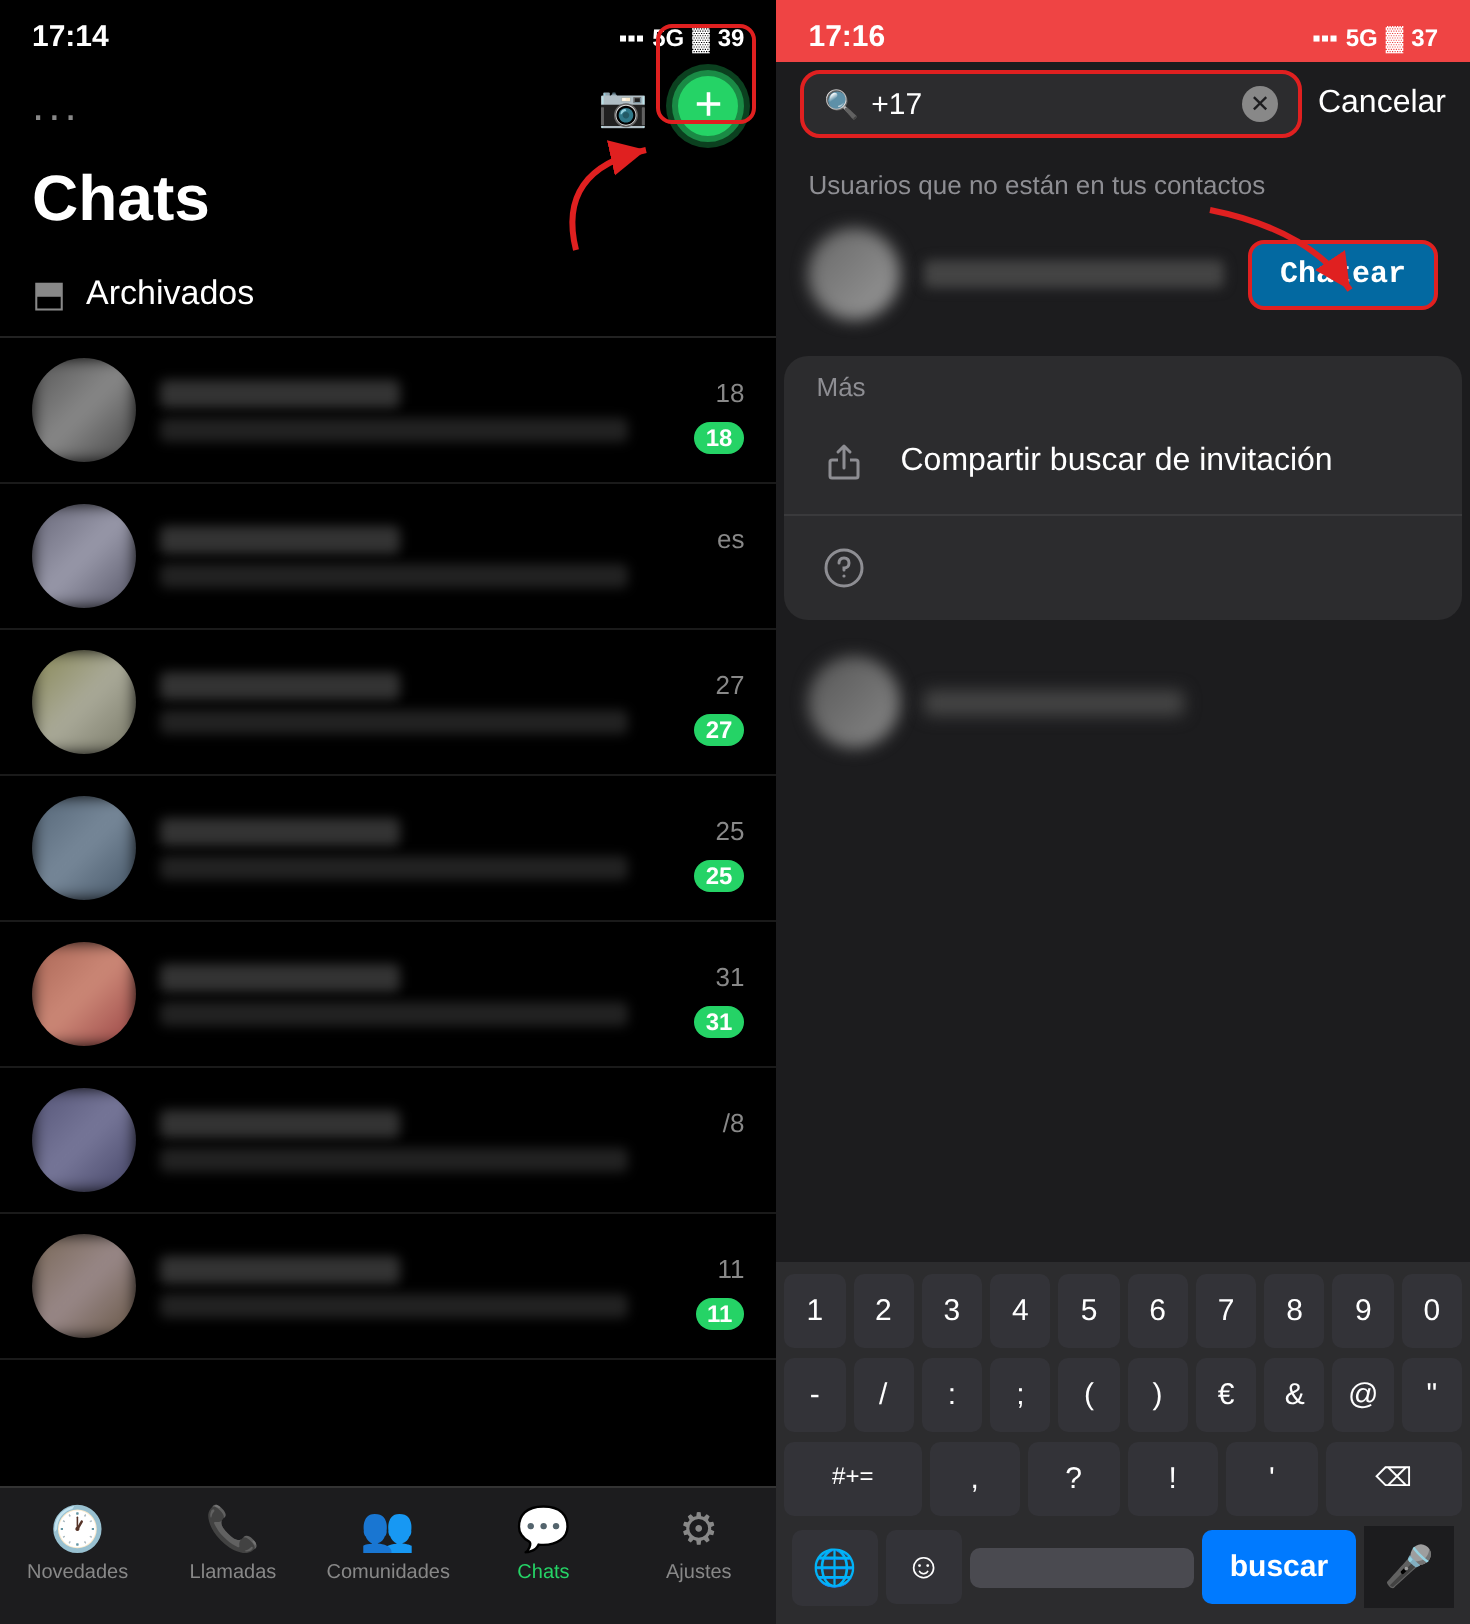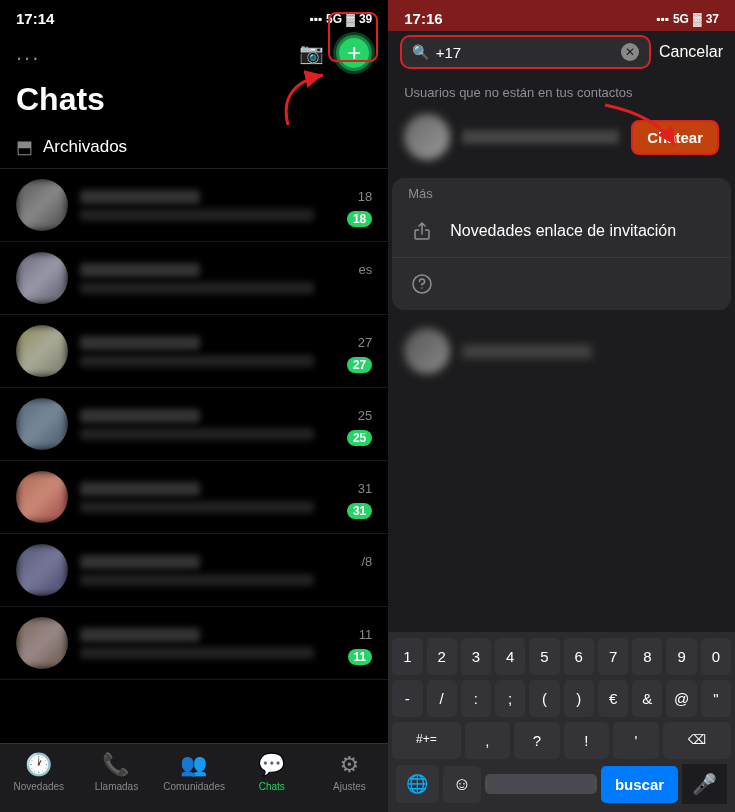--- a/index.html
+++ b/index.html
@@ -240,21 +240,21 @@
     }
 
     .status-bar-right {
       display: flex;
       justify-content: space-between;
       align-items: center;
       padding: 10px 16px 4px;
       color: #fff;
       font-size: 15px;
       font-weight: 600;
-      background: #7f1d1d;
+      background: #ef4444;
     }
 
     .search-bar-row {
       display: flex;
       align-items: center;
       padding: 4px 12px 8px;
       gap: 8px;
       background: #1c1c1e;
     }
 
@@ -328,28 +328,29 @@
     .contact-name {
       flex: 1;
       background: #444;
       height: 14px;
       border-radius: 3px;
       width: 100px;
       filter: blur(3px);
     }
 
     .chatear-btn {
-      background: #c2410c;
+      background: #0369a1;
       color: #fff;
       font-size: 15px;
       font-weight: 600;
       padding: 7px 14px;
       border-radius: 8px;
       cursor: pointer;
       border: 2.5px solid #e02020;
+      font-family: Liberation Mono, monospace;
     }
 
     .mas-section {
       background: #2c2c2e;
       border-radius: 12px;
       margin: 8px 4px;
       overflow: hidden;
     }
 
     .mas-label {
@@ -701,21 +702,21 @@
 
   <div class="mas-section">
     <div class="mas-label">Más</div>
     <div class="mas-item">
       <div class="mas-item-icon">
         <svg width="22" height="22" viewBox="0 0 22 22" fill="none">
           <path d="M8 10H5a1 1 0 0 0-1 1v7a1 1 0 0 0 1 1h12a1 1 0 0 0 1-1v-7a1 1 0 0 0-1-1h-3" stroke="#8e8e93" stroke-width="1.5"></path>
           <path d="M11 3v11M8 6l3-3 3 3" stroke="#8e8e93" stroke-width="1.5" stroke-linecap="round" stroke-linejoin="round"></path>
         </svg>
       </div>
-      <span class="mas-item-label">Novedades enlace de invitación</span>
+      <span class="mas-item-label">Compartir buscar de invitación</span>
     </div>
     <div class="mas-item">
       <div class="mas-item-icon">
         <svg width="22" height="22" viewBox="0 0 22 22" fill="none">
           <circle cx="11" cy="11" r="9" stroke="#8e8e93" stroke-width="1.5"></circle>
           <path d="M11 12v-1c1.5 0 2.5-1 2.5-2.5S13 6 11 6s-2.5 1.5-2.5 2.5" stroke="#8e8e93" stroke-width="1.5" stroke-linecap="round"></path>
           <circle cx="11" cy="15" r="0.8" fill="#8e8e93"></circle>
         </svg>
       </div>
     </div>

